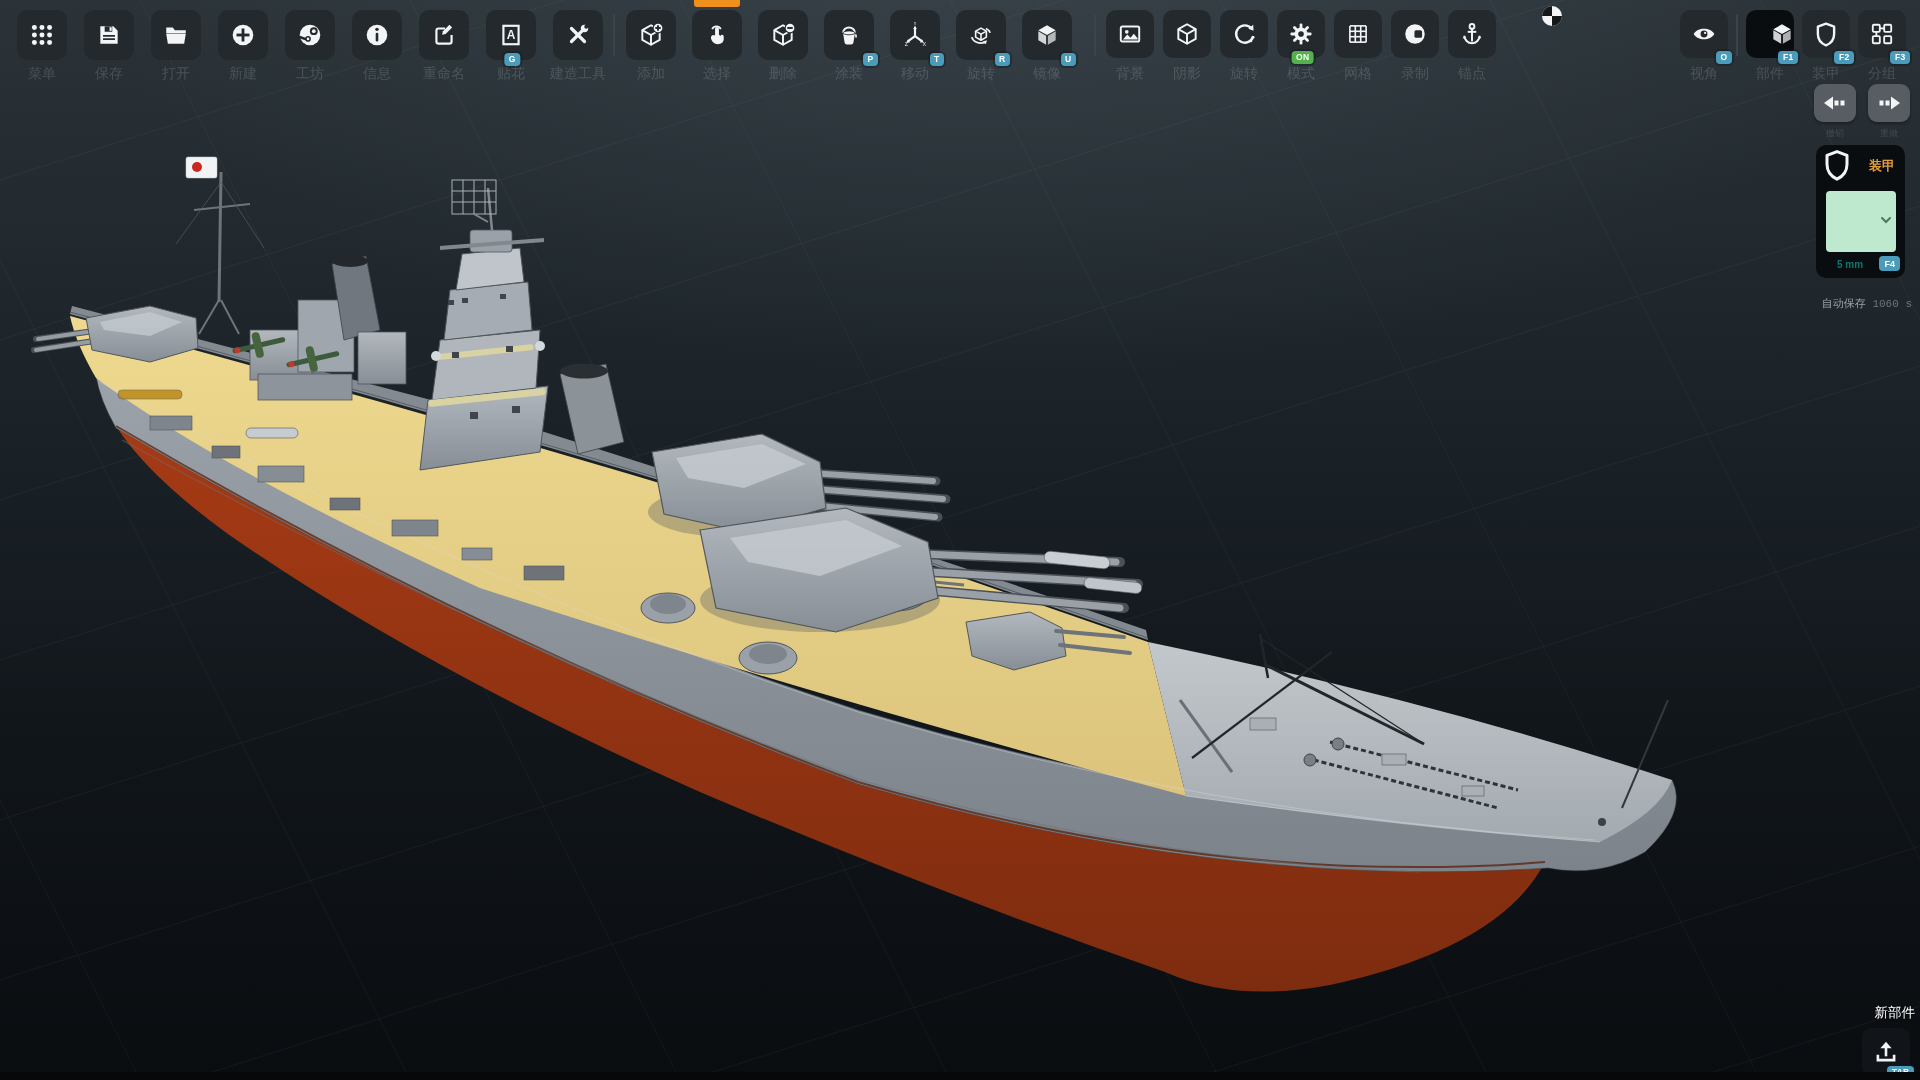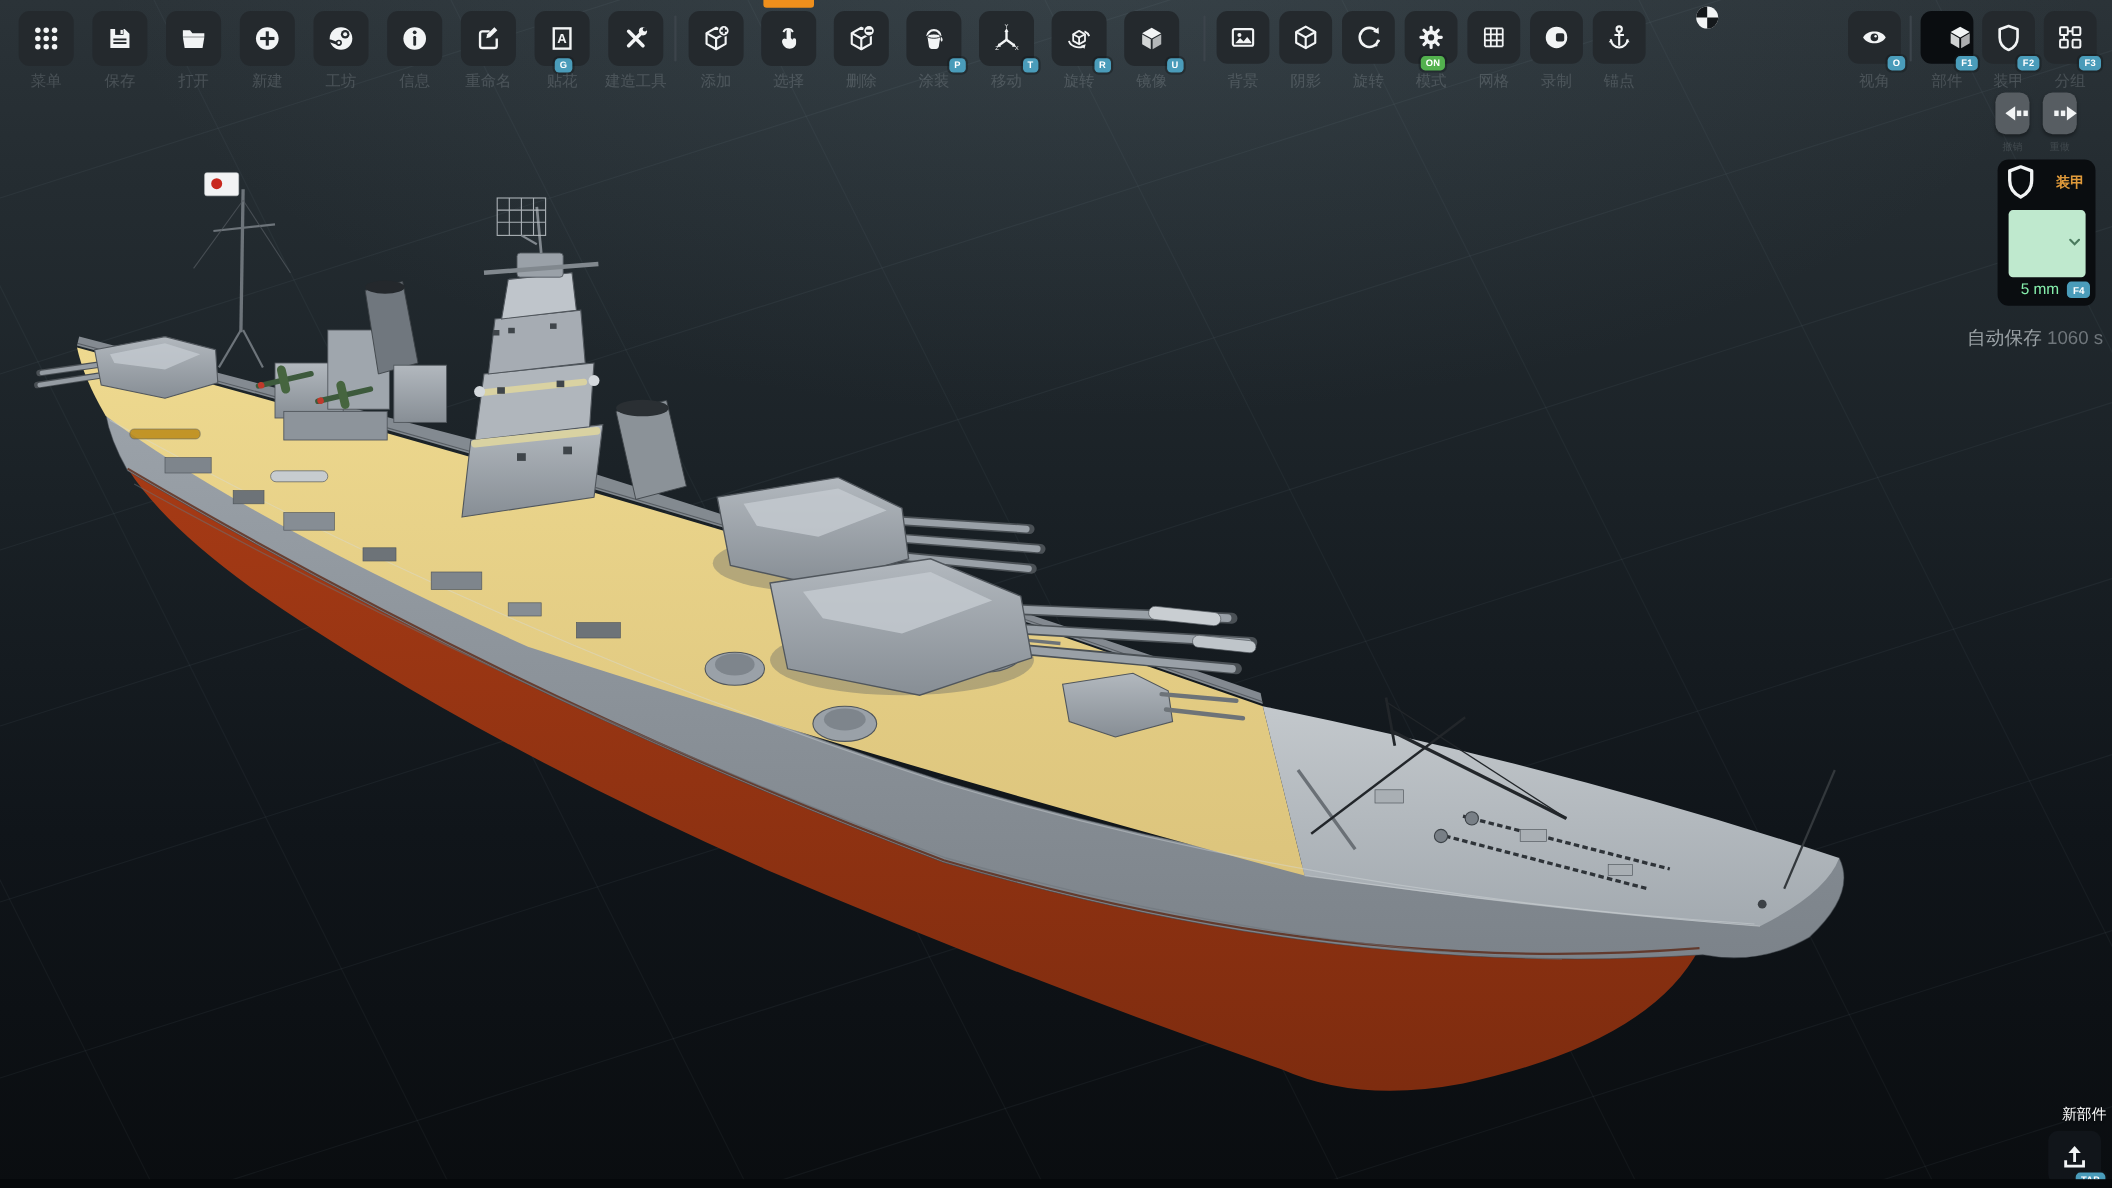--- a/index.html
+++ b/index.html
@@ -34,39 +34,39 @@
   .badge.green { background:var(--badge-green); }
   .tab-indicator { position:absolute; top:-10px; left:2px; width:46px; height:7px;
     background:var(--accent); border-radius:0 0 3px 3px; }
   .rsep { width:2px; height:42px; background:#3c444b; border-radius:1px; margin-top:4px; flex:none; }
 
   
   .checker { position:absolute; left:1540px; top:4px; width:24px; height:24px; }
 
   
   .hist { position:absolute; left:1814px; top:84px; display:flex; gap:12px; }
-  .hist-btn { position:relative; width:31px; height:38px; background:#575d62; border-radius:9px;
-    display:flex; align-items:center; justify-content:flex-end; cursor:pointer;
+  .hist-btn { position:relative; width:42px; height:38px; background:#575d62; border-radius:9px;
+    display:flex; align-items:center; justify-content:center; cursor:pointer;
     box-shadow:0 2px 3px rgba(0,0,0,.3); }
   .hist-label { position:absolute; top:43px; left:50%; transform:translateX(-50%);
     font-size:9px; color:#b9c1c6; opacity:.18; white-space:nowrap; }
 
   
   .armor { position:absolute; left:1816px; top:145px; width:89px; height:133px;
     background:#0a0d10; border-radius:10px; }
   .armor .shield { position:absolute; left:6px; top:4px; }
   .armor .title { position:absolute; right:10px; top:12px; font-size:13px; font-weight:bold; color:#e09a3a; }
   .armor .swatch { position:absolute; left:10px; top:46px; width:70px; height:61px;
     background:var(--swatch); border-radius:4px; cursor:pointer; }
   .armor .swatch .chev { position:absolute; right:5px; top:24px; width:10px; height:10px; }
-  .armor .val { position:absolute; left:21px; bottom:8px; font-size:14px; font-weight:normal; color:#86efac; }
+  .armor .val { position:absolute; left:21px; bottom:8px; font-size:10px; font-weight:bold; color:#0f766e; }
   .armor .f4 { position:absolute; right:5px; bottom:7px; background:var(--badge-teal); color:#fff;
     font-size:9px; font-weight:bold; padding:2.5px 5px; border-radius:4px;text-align:center; }
 
-  .autosave { position:absolute; right:8px; top:296px; font-size:17px; color:#9aa1a5; }
+  .autosave { position:absolute; right:8px; top:296px; font-size:11px; color:#9aa1a5;font-family:Liberation Mono, monospace; }
   .autosave .num { color:#6f767b; }
 
   
   .newpart-label { position:absolute; right:5px; top:1004px; font-size:13.5px; color:#ffffff;
     text-shadow:0 1px 2px rgba(0,0,0,.6); }
   .newpart-btn { position:relative; position:absolute; right:10px; top:1028px; width:48px; height:48px;
     background:#11151a; border-radius:9px; display:flex; align-items:center; justify-content:center; cursor:pointer; }
   .newpart-btn .badge { right:-4px; bottom:-3px; }
 </style>
 </head>

